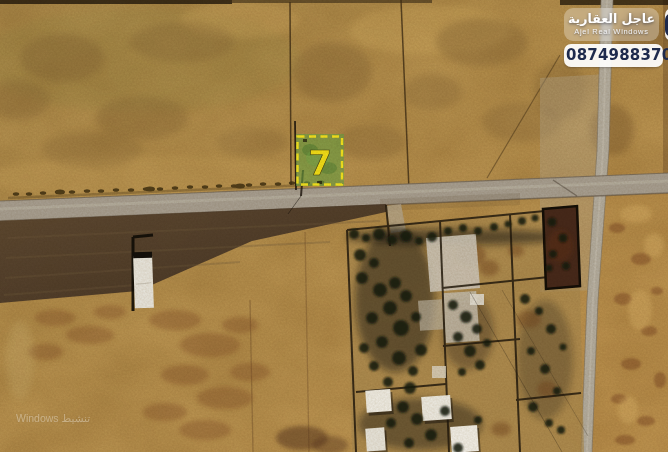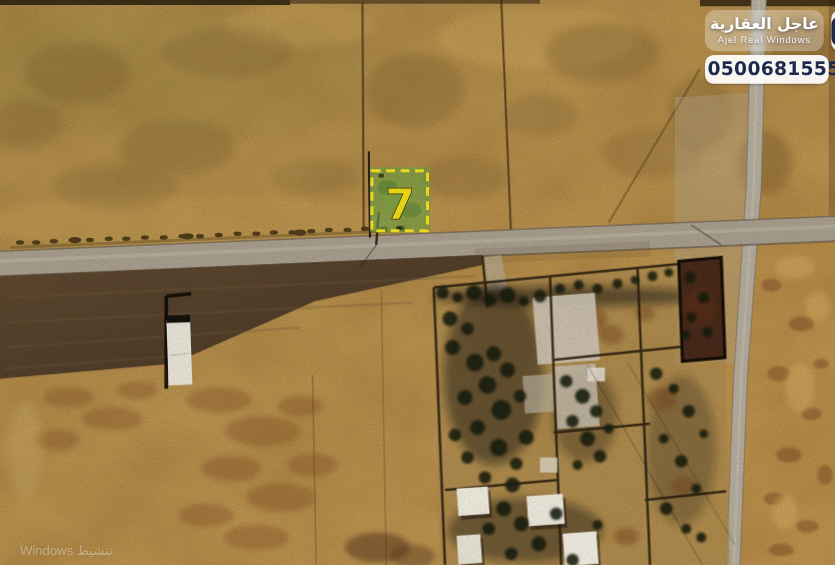--- a/index.html
+++ b/index.html
@@ -31,21 +31,21 @@
   }
   .brand-phone{
     margin-top:3px;background:rgba(255,255,255,.93);border-radius:7px;
     padding:2px 2px 3px;text-align:center;
     font-family:"DejaVu Sans",sans-serif;font-weight:bold;font-size:15px;
     color:#1e2a4c;letter-spacing:.2px;white-space:nowrap;
     box-shadow:0 1px 2px rgba(20,20,30,.25);
   }
   
   .os-watermark{
-    position:absolute;left:16px;top:434px;
+    position:absolute;left:16px;top:412px;
     font-size:10.5px;color:#ffffff;opacity:.34;direction:rtl;
     text-shadow:0 0 2px rgba(0,0,0,.25);filter:blur(.3px);white-space:nowrap;
   }
 </style>
 </head>
 <body>
 
 <div class="scene">
 
   <svg class="terrain" width="668" height="452" viewBox="0 0 668 452" xmlns="http://www.w3.org/2000/svg">
@@ -374,18 +374,18 @@
         <div class="brand-ar">عاجل العقارية</div>
         <div class="brand-en">Ajel Real Windows</div>
       </div>
       <div class="brand-logo">
         <svg width="15" height="28" viewBox="0 0 20 34" xmlns="http://www.w3.org/2000/svg">
           <path fill="#1e2a4c" d="M10,1 C4,1 0,5 0,11 L0,23 C0,29 4,33 10,33 C16,33 20,29 20,23 L20,11 C20,5 16,1 10,1 Z"></path>
           <path fill="#ffffff" d="M4,14 C4,9 8,6 12,7 C9,9 8,11 8,14 C8,18 11,21 15,21 C13,25 4,23 4,14 Z"></path>
         </svg>
       </div>
     </div>
-    <div class="brand-phone">0500681555</div>
+    <div class="brand-phone">0874988370</div>
   </div>
 
   <div class="os-watermark">تنشيط Windows</div>
 
 </div>
 
 </body></html>

